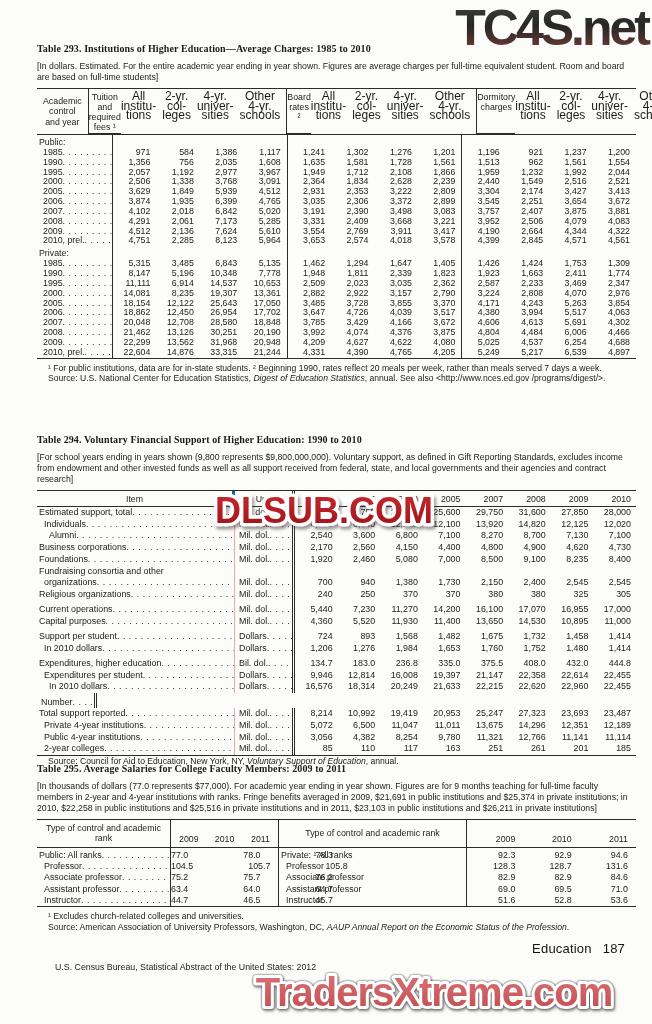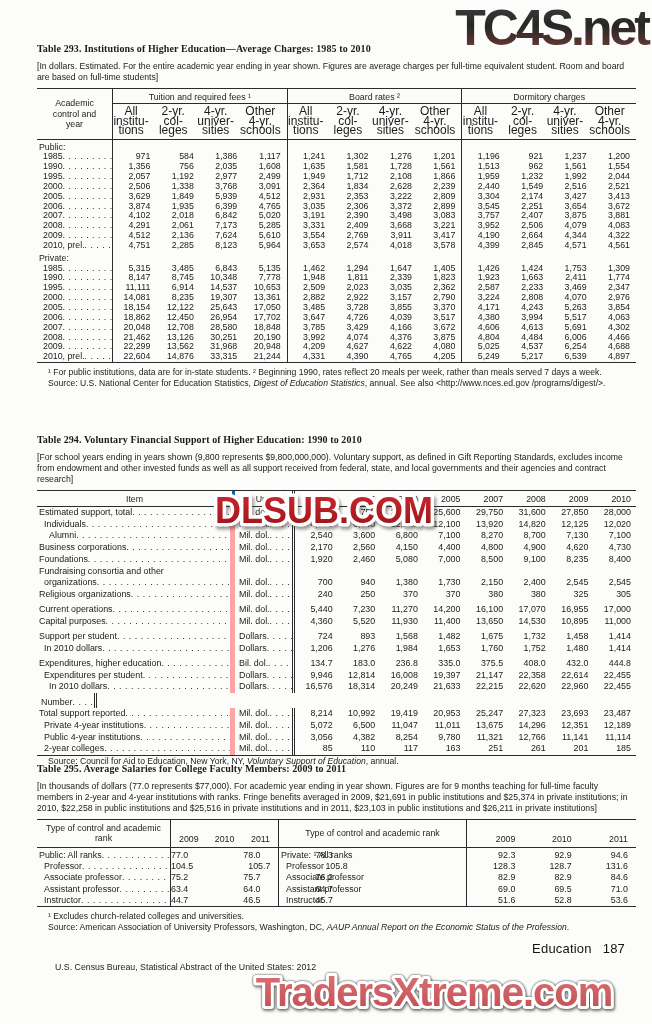--- a/index.html
+++ b/index.html
@@ -24,21 +24,21 @@
 
   
   .dots { flex: 1 1 0; overflow: hidden; white-space: nowrap; min-width: 4px; }
   .dots::after { content: ". . . . . . . . . . . . . . . . . . . . . . . . . . . ."; letter-spacing: .5px; }
 
   
   .t293 { border-bottom: 1.5px solid #2b2b2b; }
   .t293-header { display: flex; border-top: 1.3px solid #2b2b2b; border-bottom: 1.2px solid #2b2b2b; }
   .stub-h { width: 76px; border-right: 1px solid #2b2b2b; display: flex; align-items: center;
             justify-content: center; text-align: center; font-size: 8.8px; line-height: 10.4px; padding: 2px 6px; }
-  .grp-h { flex: 1 1 0; border-right: 1px solid #2b2b2b; display: flex; flex-direction: column; }
+  .grp-h { flex: 1 1 0; border-right: 1px solid #2b2b2b; display: flex; flex-direction: row; }
   .grp-h:last-child { border-right: 0; }
   .grp-title { font-size: 8.8px; text-align: center; padding: 2.5px 0 1.5px; border-bottom: 1px solid #2b2b2b; }
   .subrow { display: grid; grid-template-columns: repeat(4, 1fr); }
   .subcol { font-size: 12px; line-height: 9.5px; text-align: center; padding: 3px 6px 3px 0; }
 
   .t-row { display: flex; font-size: 8.8px; line-height: 9.85px; }
   .t293 .stub { width: 76px; border-right: 1px solid #2b2b2b; display: flex; padding-left: 6px; overflow: hidden; }
   .t293 .stub.slbl { padding-left: 2px; }
   .t293 .grp { flex: 1 1 0; border-right: 1px solid #2b2b2b; display: grid; grid-template-columns: repeat(4, 1fr); }
   .t293 .grp:last-child { border-right: 0; }
@@ -47,21 +47,21 @@
 
   
   .t294 { border-top: 1.3px solid #2b2b2b; border-bottom: 1.3px solid #2b2b2b; }
   .t294-header { display: flex; border-bottom: 1px solid #2b2b2b; font-size: 8.8px; }
   .h-item { width: 198px; text-align: center; padding: 3px 0 2px; border-right: 3px solid #0369a1; }
   .h-unit { width: 60px;  text-align: center; padding: 3px 0 2px; border-right: 3px double #2b2b2b; }
   .h-years { flex: 1 1 0; display: grid; grid-template-columns: repeat(8, 1fr); padding: 3px 0 2px; }
   .h-years .ycell { padding-right: 5px; }
 
   .row294 { display: flex; font-size: 8.9px; line-height: 11.7px; }
-  .item294 { width: 198px; border-right: 5px solid #fca5a5; display: flex; flex-direction: column;
+  .item294 { width: 198px; border-right: 1px solid #fca5a5; display: flex; flex-direction: column;
              justify-content: flex-end; overflow: hidden; }
   .item-line { display: flex; overflow: hidden; }
   .unit294 { width: 60px; border-right: 3px double #2b2b2b; display: flex; align-items: flex-end;
              overflow: hidden; padding-left: 4px; }
   .vals294 { flex: 1 1 0; display: grid; grid-template-columns: repeat(8, 1fr); align-items: end; }
   .ycell { text-align: right; padding-right: 5px; }
   .gap > div { padding-top: 3.5px; }
   .ind0 { padding-left: 2px; } .ind1 { padding-left: 7px; } .ind2 { padding-left: 12px; }
 
   
@@ -246,21 +246,21 @@
           </div>
           <div class="t-row">
             <div class="stub">
               <span>1995</span>
               <span class="dots"></span>
             </div>
             <div class="grp">
               <div class="cell">2,057</div>
               <div class="cell">1,192</div>
               <div class="cell">2,977</div>
-              <div class="cell">2,499</div>
+              <div class="cell">3,967</div>
             </div>
             <div class="grp">
               <div class="cell">1,949</div>
               <div class="cell">1,712</div>
               <div class="cell">2,108</div>
               <div class="cell">1,866</div>
             </div>
             <div class="grp">
               <div class="cell">1,959</div>
               <div class="cell">1,232</div>
@@ -468,21 +468,21 @@
               <div class="cell">1,309</div>
             </div>
           </div>
           <div class="t-row">
             <div class="stub">
               <span>1990</span>
               <span class="dots"></span>
             </div>
             <div class="grp">
               <div class="cell">8,147</div>
-              <div class="cell">8,745</div>
+              <div class="cell">5,196</div>
               <div class="cell">10,348</div>
               <div class="cell">7,778</div>
             </div>
             <div class="grp">
               <div class="cell">1,948</div>
               <div class="cell">1,811</div>
               <div class="cell">2,339</div>
               <div class="cell">1,823</div>
             </div>
             <div class="grp">

